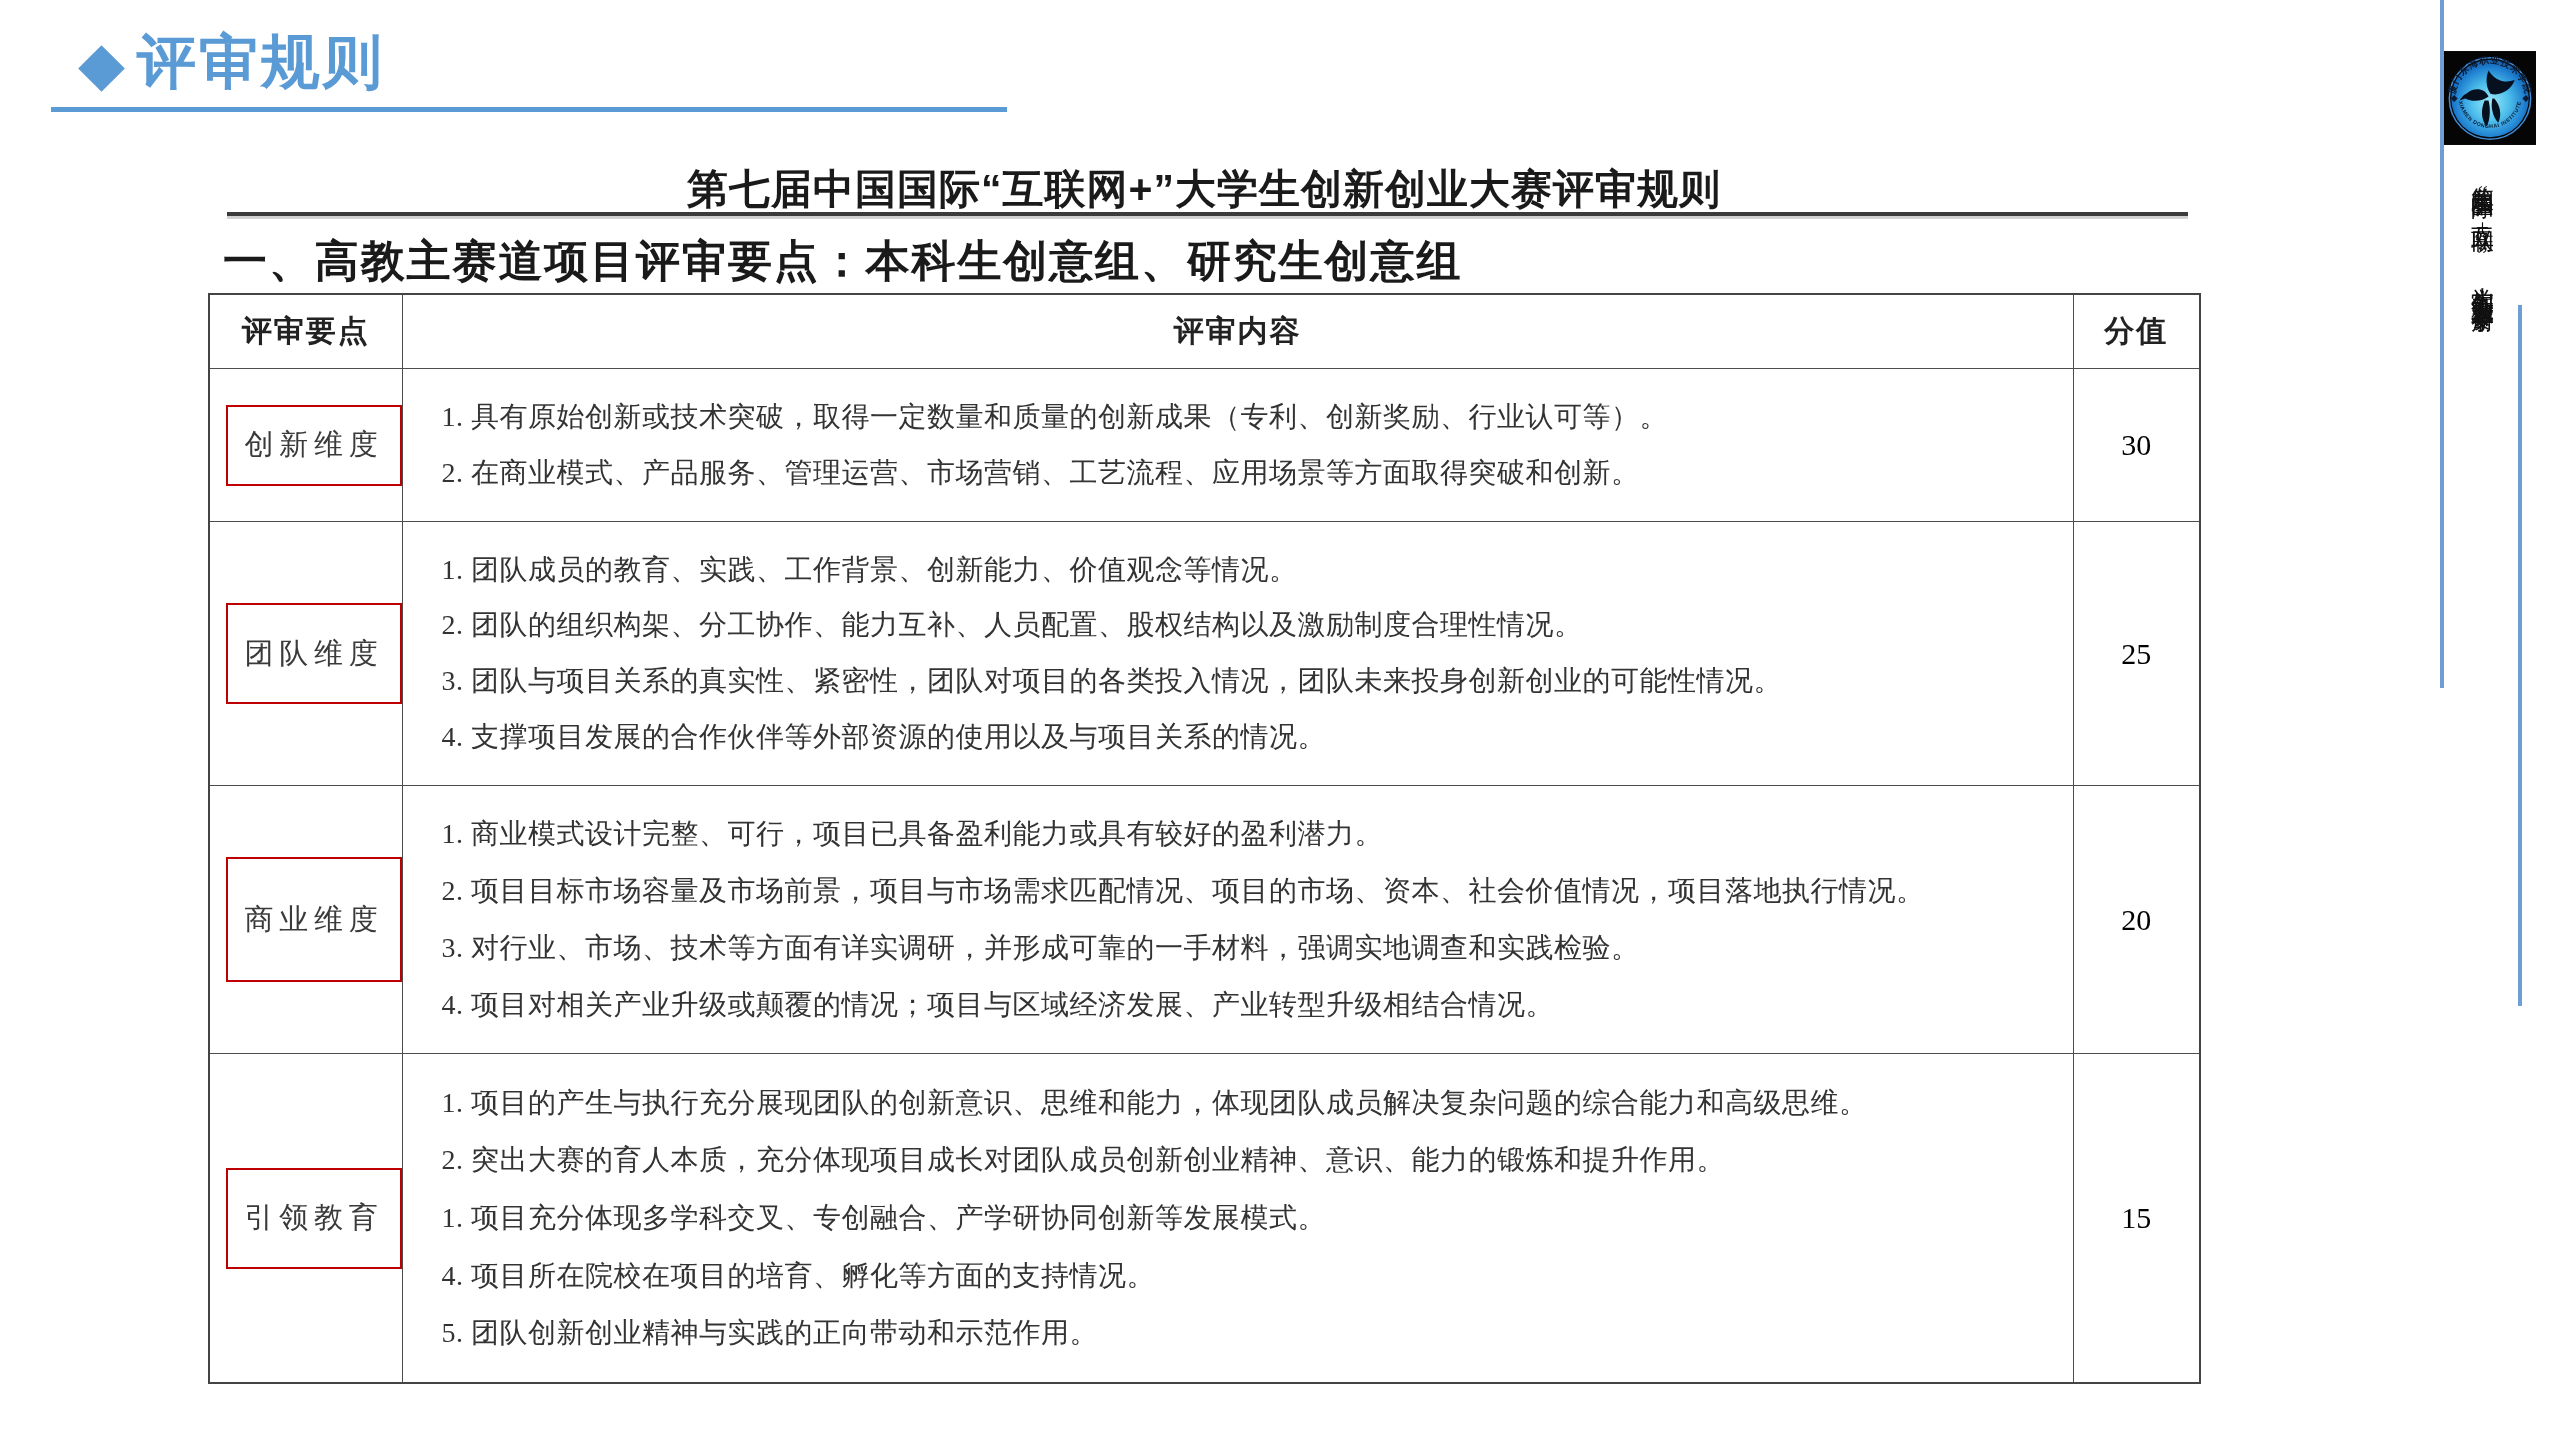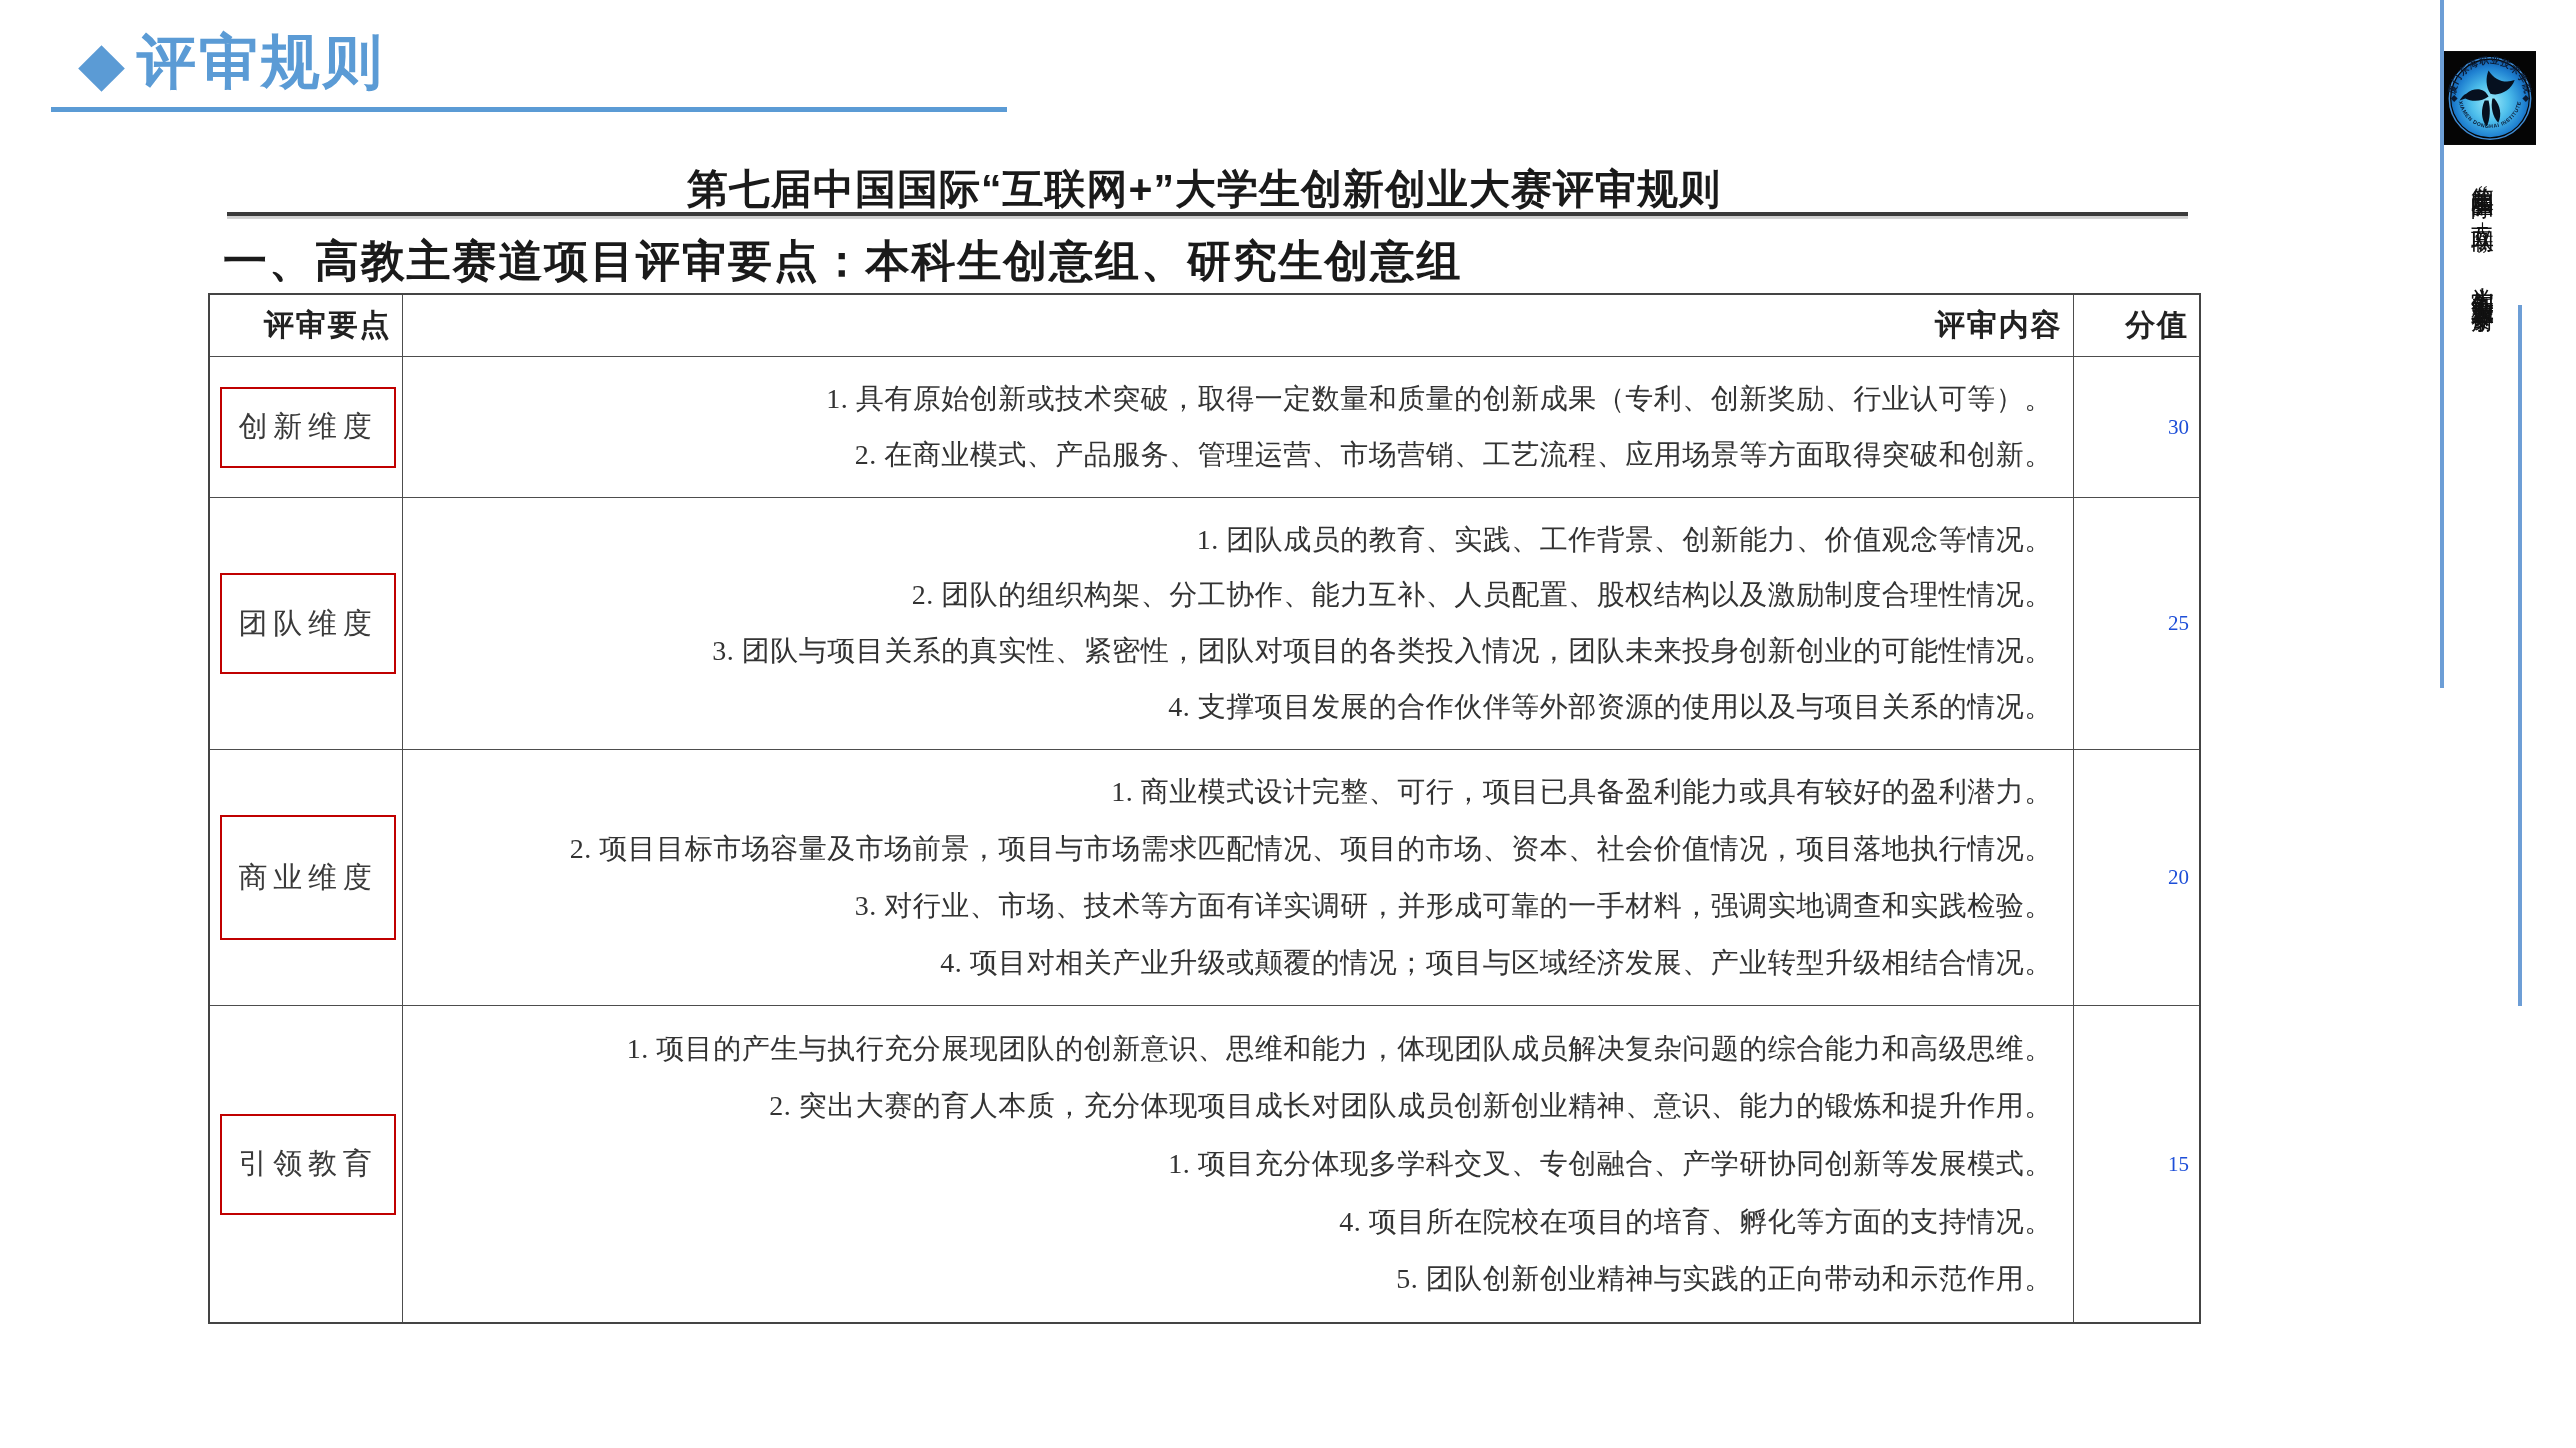--- a/index.html
+++ b/index.html
@@ -32,42 +32,42 @@
     position:absolute;left:223px;top:232px;
     font-size:44px;font-weight:bold;color:#1a1a1a;letter-spacing:1.9px;
   }
   
   table.rules{
     position:absolute;left:208px;top:293px;width:1992px;
     border-collapse:collapse;table-layout:fixed;
     font-family:"Liberation Serif","DejaVu Serif",serif;color:#2b2b2b;
   }
   table.rules td,table.rules th{
-    border:1.9px solid #4d4d4d;padding:10px;vertical-align:middle;text-align:right;
+    border:1.9px solid #4d4d4d;padding:16px;vertical-align:middle;
   }
   table.rules{border:2.9px solid #444444;}
   th.h-point,th.h-content,th.h-score{
     font-size:30px;font-weight:bold;text-align:center;letter-spacing:1.9px;color:#222;
   }
   td.c-dim{text-align:center;}
   .dim-box{
     width:172px;border:2.9px solid #c00000;margin:0 auto;
     display:flex;align-items:center;justify-content:center;
     font-size:29px;letter-spacing:5.8px;color:#3a3a3a;font-family:Liberation Mono, monospace;
   }
   .bh1{height:77px}.bh2{height:97px}.bh3{height:121px}.bh4{height:71px}.bh5{height:97px}
   .items{
     display:flex;flex-direction:column;justify-content:space-around;
     padding:3.9px 9.7px 3.9px 23px;box-sizing:border-box;
   }
   .ih1{height:120px}.ih2{height:231px}.ih3{height:235px}.ih4{height:115px}.ih5{height:296px}
   .items .item{
     font-size:28px;line-height:1.15;color:#333;white-space:nowrap;letter-spacing:0.5px;
   }
-  td.c-score{text-align:center;font-size:21px;color:#1d4ed8;}
+  td.c-score{text-align:center;font-size:30px;color:#000000;}
   
   .side-line-1{position:absolute;left:2440px;top:0;width:3.9px;height:688px;background:#6d9ed6;}
   .side-line-2{position:absolute;left:2518px;top:305px;width:3.9px;height:701px;background:#6d9ed6;}
   .side-logo{position:absolute;left:2444px;top:51px;width:92px;height:94px;}
   .side-text{
     position:absolute;left:2457px;top:169px;height:666px;
     writing-mode:vertical-rl;text-orientation:upright;
     font-family:"Liberation Serif","DejaVu Serif",serif;
     font-size:23px;letter-spacing:1.9px;color:#111;line-height:50px;
   }

